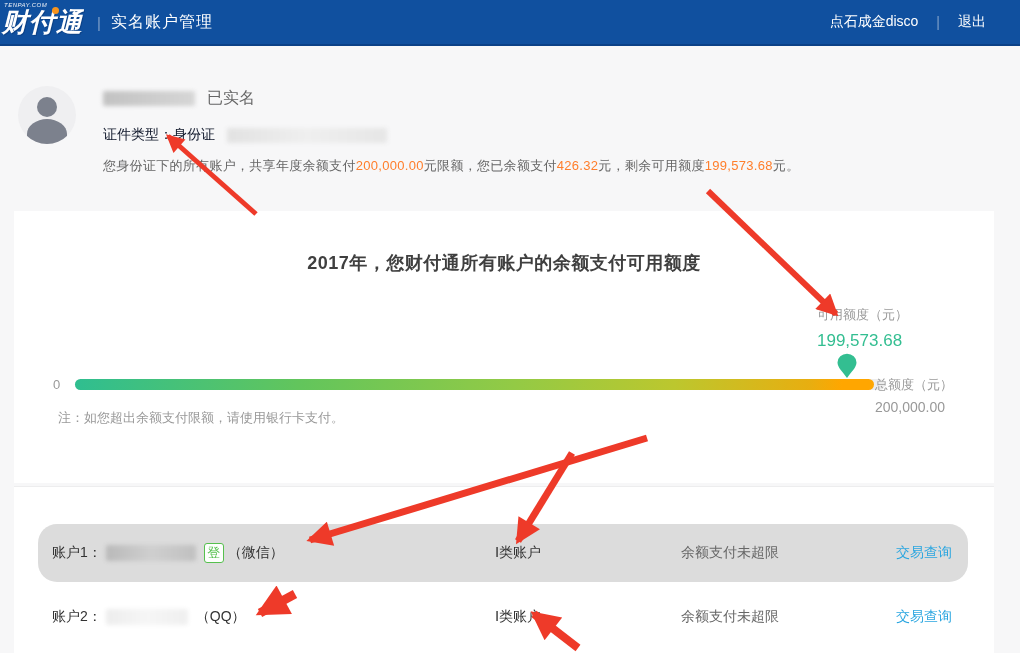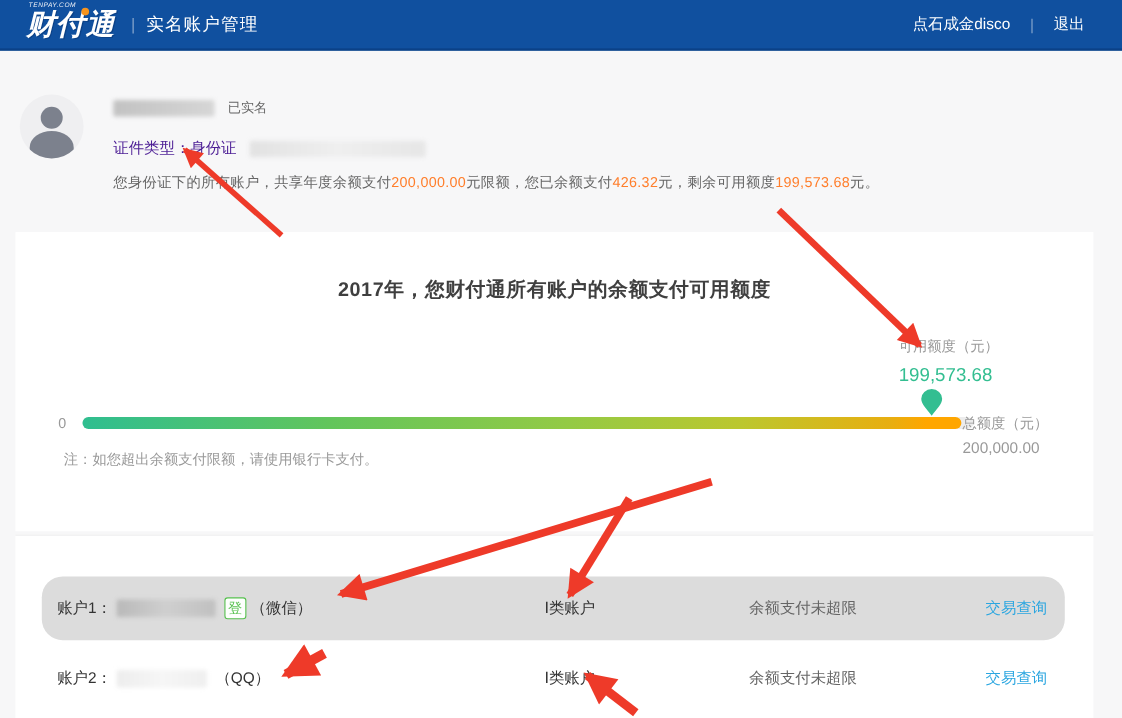--- a/index.html
+++ b/index.html
@@ -4,41 +4,41 @@
 <style>
   * { margin:0; padding:0; box-sizing:border-box; }
   html,body { width:1020px; }
   body { font-family:"Liberation Sans","DejaVu Sans",sans-serif; background:#f7f7f8; }
   .page { position:relative; width:1020px; height:653px; background:#f7f7f8; overflow:hidden; }
 
   
   .header { position:absolute; left:0; top:0; width:1020px; height:46px;
             background:#10509f; border-bottom:2px solid #0b4187;
             display:flex; align-items:center; color:#fff; }
-  .logo-wrap { margin-left:24px; display:flex; align-items:flex-end; position:relative; }
+  .logo-wrap { margin-left:2px; display:flex; align-items:flex-end; position:relative; }
   .logo-sub { position:absolute; top:-3px; left:2px; font-size:6px; letter-spacing:.5px; color:#f0f3f8; font-style:italic; }
   .logo-main { font-size:26px; font-weight:bold; font-style:italic; letter-spacing:1px;
                text-shadow:1px 1px 0 #0b4187; position:relative; }
   .logo-dot { position:absolute; top:2px; right:24px; width:7px; height:7px; border-radius:50%; background:#f7941d; }
   .hdr-divider { color:#7e9fc9; margin:0 10px 0 14px; font-size:15px; }
   .hdr-title { font-size:16px; letter-spacing:1px; }
   .hdr-right { margin-left:auto; margin-right:34px; display:flex; align-items:center; font-size:14px; }
   .hdr-user { color:#fff; cursor:pointer; }
   .hdr-right .hdr-divider2 { margin:0 18px; color:#7e9fc9; }
   .hdr-logout { color:#fff; cursor:pointer; }
 
   
   .avatar { position:absolute; left:18px; top:86px; width:58px; height:58px; border-radius:50%;
             background:#efeff1; overflow:hidden; }
   .avatar .head { position:absolute; left:19px; top:11px; width:20px; height:20px; border-radius:50%; background:#7c818d; }
   .avatar .torso { position:absolute; left:9px; top:33px; width:40px; height:30px; border-radius:50% 50% 0 0; background:#7c818d; }
   .p-line1 { position:absolute; left:103px; top:90px; height:17px; display:flex; align-items:center; }
   .blur-name { width:92px; height:15px; border-radius:2px; background:linear-gradient(90deg,#c2c2c2,#d6d6d6); filter:blur(2px); margin-right:12px; }
-  .p-verified { font-size:12px; color:#666; }
-  .p-line2 { position:absolute; left:103px; top:126px; display:flex; align-items:center; font-size:14px; color:#4c1d95; }
+  .p-verified { font-size:16px; color:#666; }
+  .p-line2 { position:absolute; left:103px; top:126px; display:flex; align-items:center; font-size:14px; color:#0f172a; }
   .blur-id { width:160px; height:15px; margin-left:12px; border-radius:2px; background:linear-gradient(90deg,#e2e2e2,#efefef,#e6e6e6); filter:blur(2px); }
   .p-line3 { position:absolute; left:103px; top:157px; font-size:13px; color:#666; letter-spacing:.3px; }
   .num-orange { color:#ff7e2b; }
 
   
   .card1 { position:absolute; left:14px; top:211px; width:980px; height:272px; background:#fff; }
   .chart-title { position:absolute; left:0; top:40px; width:100%; text-align:center;
                  font-size:18px; font-weight:bold; color:#3f3f3f; letter-spacing:.5px; }
   .avail-label { position:absolute; left:803px; top:95px; font-size:13px; color:#999; }
   .avail-value { position:absolute; left:803px; top:120px; font-size:17px; color:#33be91; }

